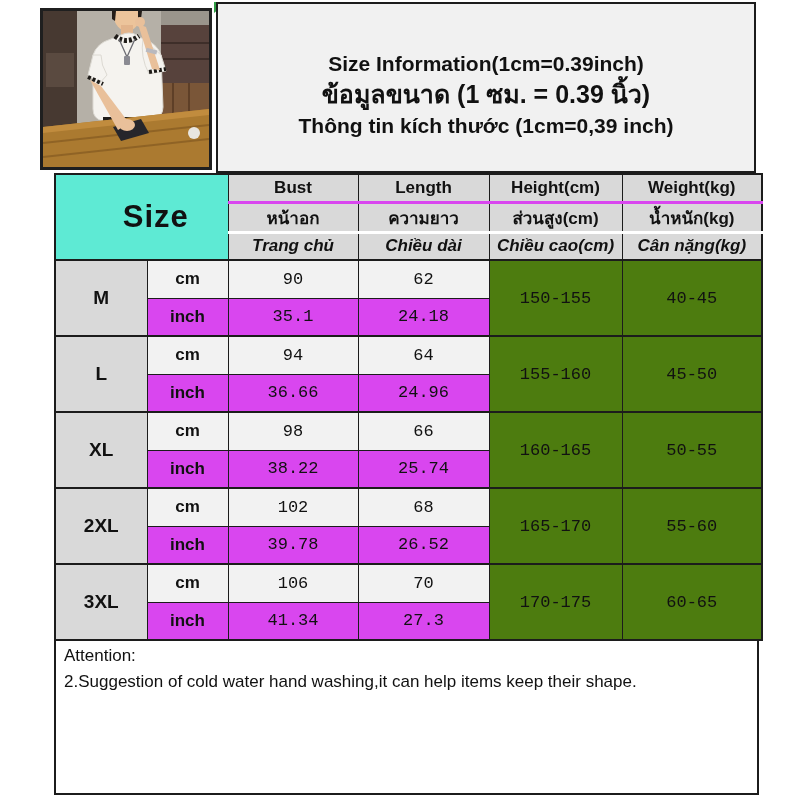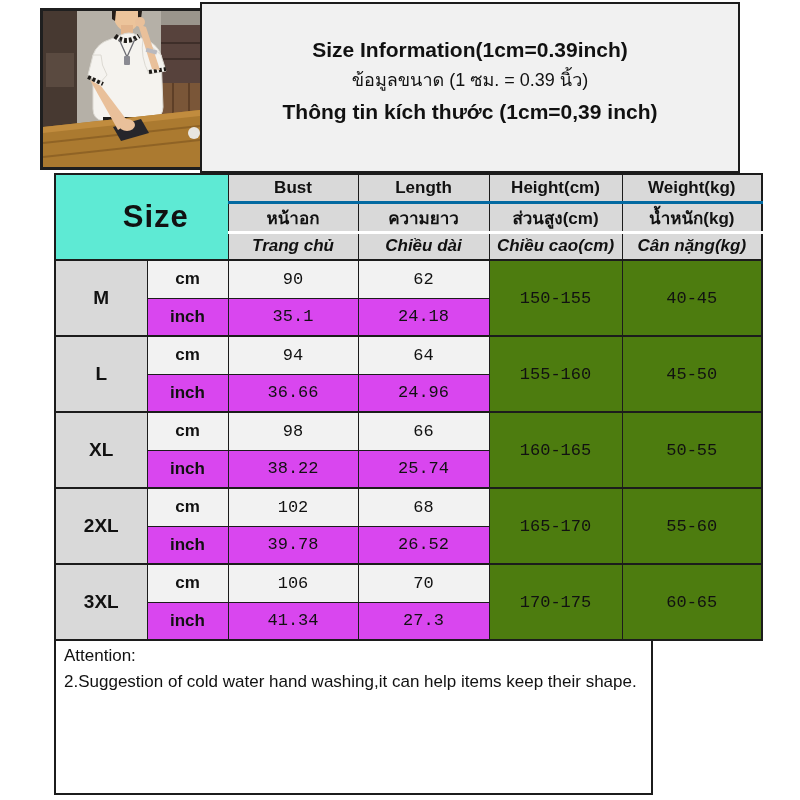--- a/index.html
+++ b/index.html
@@ -12,26 +12,26 @@
 
   
   .photo-frame {
     position:absolute; left:40px; top:8px; width:172px; height:162px;
     border:3px solid #1f1f1f; box-sizing:border-box; background:#b5b0a7;
   }
   .photo-frame svg { display:block; width:100%; height:100%; }
 
   
   .title-box {
-    position:absolute; left:200px; top:2px; width:540px; height:171px;
+    position:absolute; left:216px; top:2px; width:540px; height:171px;
     background:#f1f1f1; border:2px solid #1c1c1c; box-sizing:border-box;
-    text-align:center; padding-top:30px;
+    text-align:center; padding-top:44px;
   }
   .title-line-en, .title-line-vi { font-size:21px; font-weight:bold; line-height:31px; }
-  .title-line-th { font-size:18px; font-weight:normal; line-height:31px; }
+  .title-line-th { font-size:25px; font-weight:bold; line-height:31px; }
 
   .corner-fold {
     position:absolute; left:214px; top:2px; width:0; height:0;
     border-top:11px solid #2f9e44; border-right:14px solid transparent;
   }
 
   
   .table-wrap { position:absolute; left:54px; top:173px; }
   table.size-table {
     border-collapse:collapse; table-layout:fixed; width:707px;
@@ -40,35 +40,35 @@
   .size-table td, .size-table th {
     border:1.6px solid #1c1c1c; text-align:center; vertical-align:middle;
     padding:0; overflow:hidden;
   }
   .h-row { height:28px; }
   .size-table tbody tr { height:38px; }
   th.corner {
     background:#5eead4; font-size:31px; font-weight:bold; letter-spacing:1px;padding-left:28px;
   }
   th.hcell { background:#d9d9d9; font-size:17px; font-weight:bold; }
-  thead tr:nth-child(1) th.hcell { border-bottom:3px solid #0369a1;margin-left:40px; }
+  thead tr:nth-child(1) th.hcell { border-bottom:3px solid #d946ef;margin-left:40px; }
   thead tr:nth-child(2) th.hcell { border-bottom:3px solid #ffffff; border-top:3px solid #ffffff; }
   thead tr:nth-child(3) th.hcell { border-top:3px solid #ffffff; }
   td.letter { background:#d9d9d9; font-size:19px; font-weight:bold; }
   td.unit   { font-size:17px; font-weight:bold; }
   td.val, td.range { font-size:17px; font-weight:400;font-family:Liberation Mono, monospace; }
   tr.cm-row td.unit, tr.cm-row td.val { background:#f2f2f2; }
   tr.inch-row td { background:#d946ef; }
   td.range { background:#4d7c0f; }
   tr.g-start td { border-top:2.6px solid #1c1c1c; }
   thead tr:nth-child(3) th { border-bottom:2.6px solid #1c1c1c;font-style:italic; }
 
   
   .attention-box {
-    position:absolute; left:54px; top:639px; width:599px; height:156px;
+    position:absolute; left:54px; top:639px; width:705px; height:156px;
     border:2.6px solid #1c1c1c; border-top:none; box-sizing:border-box;
     padding:4px 10px 0 8px; font-size:17px; line-height:26px; text-align:left;
   }
   .attention-box p { margin:0; }
 </style>
 </head>
 <body>
 
 <div class="page">
 

